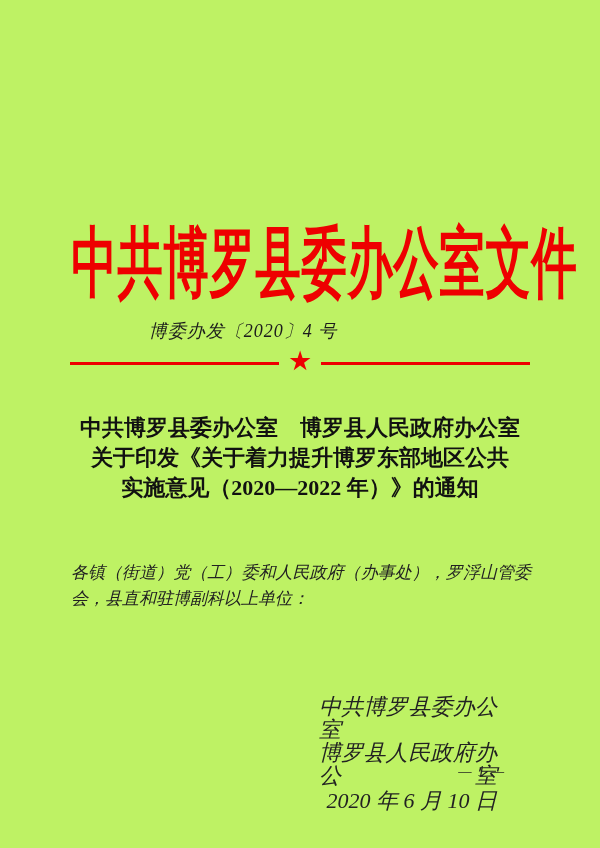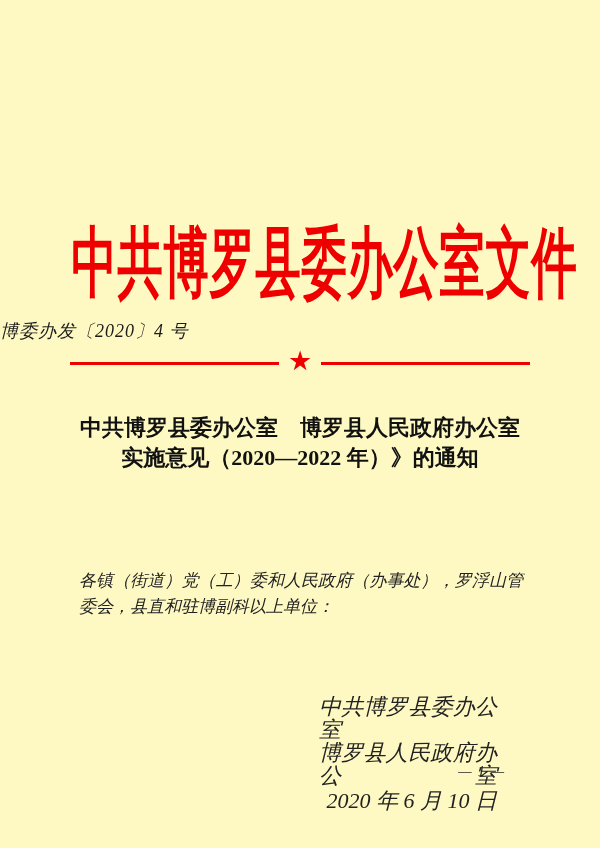--- a/index.html
+++ b/index.html
@@ -1,20 +1,20 @@
 <!DOCTYPE html>
 <html><head>
 <meta charset="utf-8">
 <style>
   html, body { margin: 0; padding: 0; background: #ffffff; }
   .page {
     position: relative;
     width: 600px;
     height: 848px;
-    background: #fef9c3;
+    background: #bef264;
     overflow: hidden;
     font-family: "Liberation Serif", serif;
   }
 
   
   .red-title-wrap {
     position: absolute;
     top: 212px;
     left: 0;
     width: 600px;
@@ -30,21 +30,21 @@
     transform: scale(0.78, 1.32);
     transform-origin: center top;
   }
 
   
   .doc-number {
     position: absolute;
     top: 319px;
     left: 0;
     width: 486px;
-    text-align: left;
+    text-align: center;
     font-size: 18px;
     font-style: italic;
     letter-spacing: 1px;
     color: #1c1c1c;
   }
 
   
   .rule {
     position: absolute;
     top: 348px;
@@ -82,21 +82,21 @@
     position: absolute;
     top: 560px;
     left: 71px;
     width: 460px;
     font-size: 17px;
     line-height: 26px;
     font-style: italic;
     color: #222222;
     text-align: justify;
   }
-  .body-block p { margin: 8px; }
+  .body-block p { margin: 0; }
   .body-block .para { text-indent: 2em; }
 
   
   .signature {
     position: absolute;
     top: 695px;
     right: 103px;
     width: 178px;
     font-size: 22px;
     line-height: 23px;
@@ -129,20 +129,21 @@
   <div class="doc-number">博委办发〔2020〕4 号</div>
 
   <div class="rule">
     <span class="seg"></span>
     <span class="star">★</span>
     <span class="seg"></span>
   </div>
 
   <div class="title-block">
     <div class="title-line">中共博罗县委办公室　博罗县人民政府办公室</div>
+    <div class="title-line">关于印发《关于着力提升博罗东部地区公共</div>
     <div class="title-line">实施意见（2020—2022 年）》的通知</div>
   </div>
 
   <div class="body-block">
     <p class="salutation">各镇（街道）党（工）委和人民政府（办事处），罗浮山管委会，县直和驻博副科以上单位：</p>
   </div>
 
   <div class="signature">
     <div class="sig-line">中共博罗县委办公室</div>
     <div class="sig-line">博罗县人民政府办公室</div>

